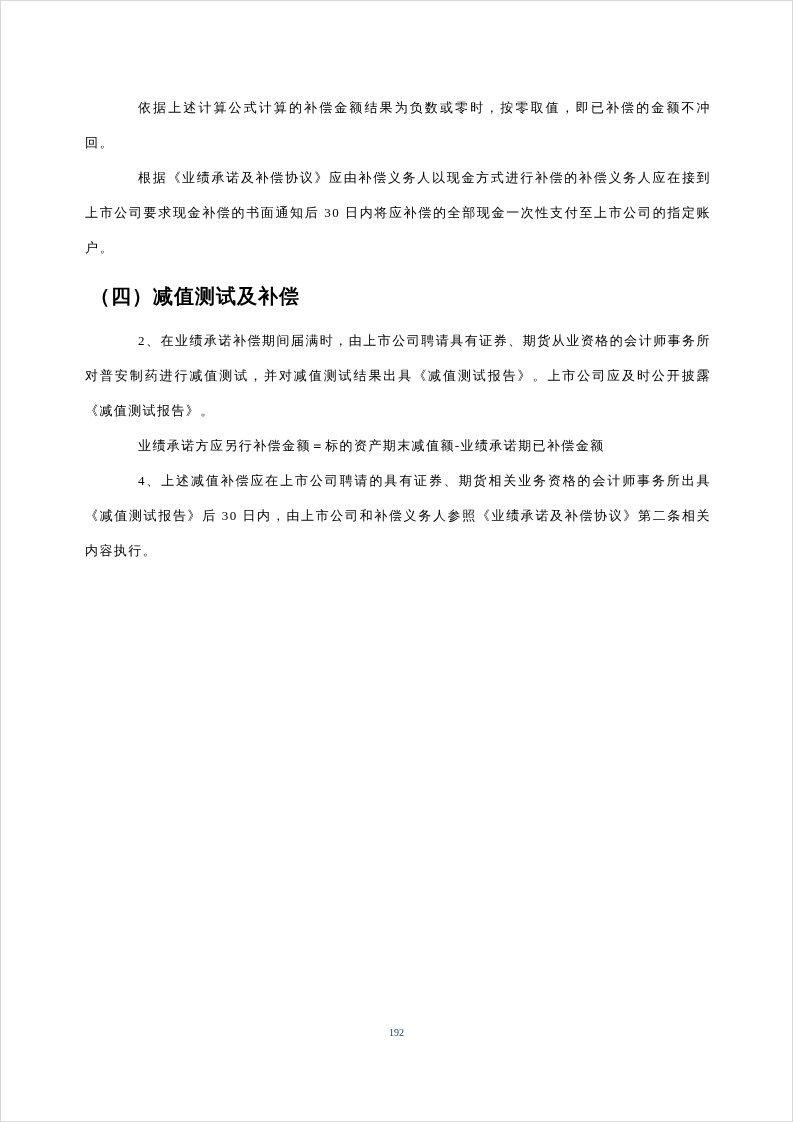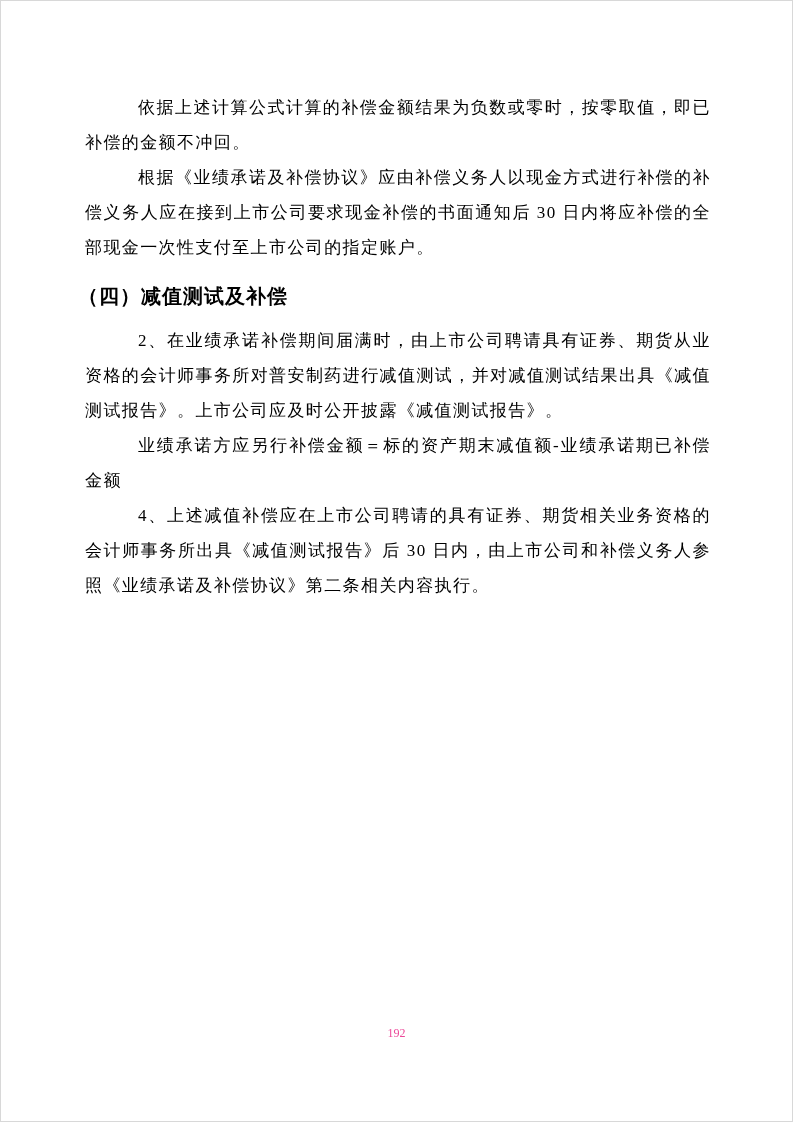--- a/index.html
+++ b/index.html
@@ -19,49 +19,49 @@
     overflow: hidden;
   }
   .content {
     position: absolute;
     left: 84px;
     top: 89px;
     width: 626px;
   }
   .para {
     margin: 0;
-    font-size: 17px;
+    font-size: 13px;
     line-height: 35px;
     letter-spacing: 1.4px;
     text-align: justify;
     text-indent: 53px;
     word-break: break-all;
   }
   .heading {
-    margin: 18px 0 14px 0;
+    margin: 18px 0 14px 12px;
     font-family: "Liberation Sans", "DejaVu Sans", sans-serif;
     font-weight: bold;
     font-size: 20px;
     line-height: 26px;
     letter-spacing: 1px;
     text-indent: 0;
   }
   .heading-bracket-fix {
     margin-left: -7px; 
     display: inline-block;
   }
   .footer {
     position: absolute;
     left: 0;
     top: 1022px;
     width: 100%;
     text-align: center;
-    font-size: 12px;
+    font-size: 10px;
     line-height: 20px;
-    color: #ec4899;
+    color: #0c4a6e;
   }
 </style>
 </head>
 <body>
 
 <div class="page">
   <div class="content">
 
     <p class="para">依据上述计算公式计算的补偿金额结果为负数或零时，按零取值，即已补偿的金额不冲回。</p>
 

